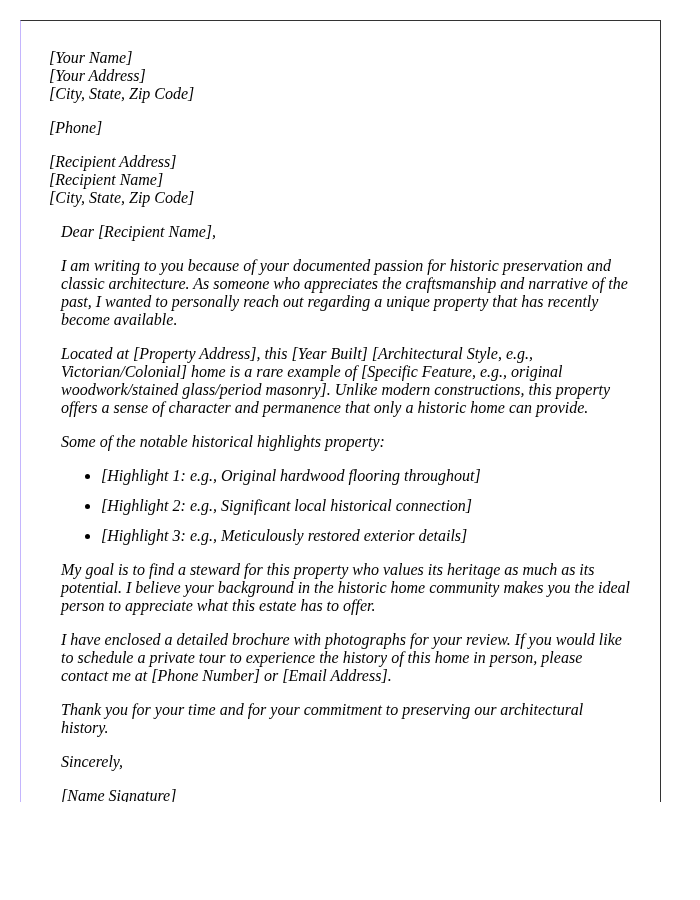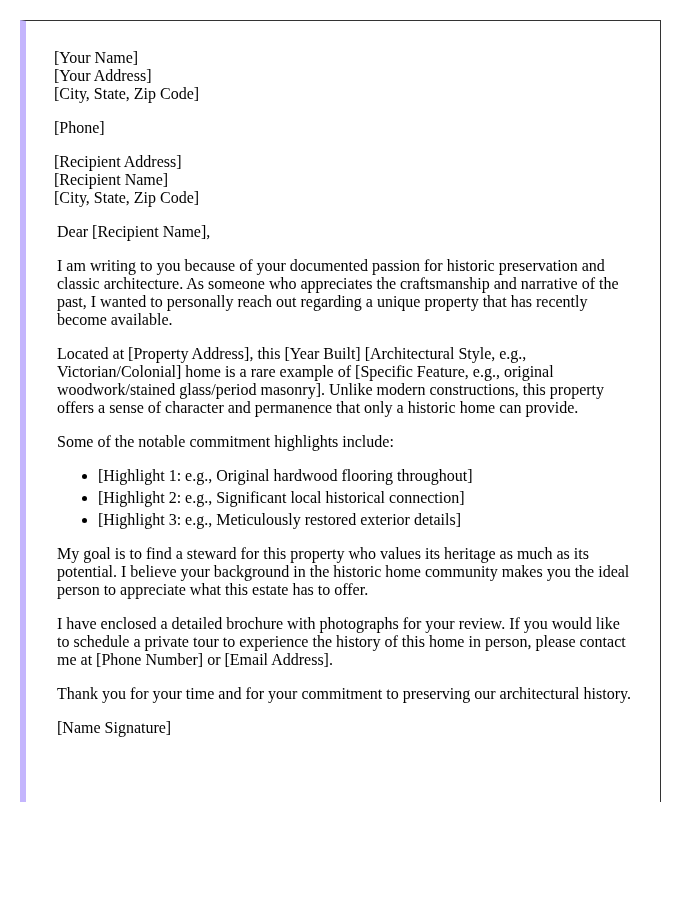--- a/index.html
+++ b/index.html
@@ -16,35 +16,36 @@
       color: #000000;
     }
     .page {
       position: absolute;
       left: 20px;
       top: 20px;
       width: 641px;
       height: 782px;
       box-sizing: border-box;
       border-top: 1px solid #333333;
-      border-left: 6px solid #c4b5fd;
+      border-left: 1px solid #c4b5fd;
       border-right: 1px solid #333333;
       overflow: hidden;
       padding: 28px 28px 0 28px;
       font-size: 16px;
       line-height: 18px;
+      font-style: italic;
     }
     .block { margin: 0 0 16px 0; }
     .line { display: block; }
-    p { margin: 0 0 16px 3px; }
+    p { margin: 0 0 16px 12px; }
     ul {
       margin: 0 0 16px 0;
       padding-left: 40px;
     }
-    li { margin: 4px; }
+    li { margin: 12px; }
   </style>
 </head>
 <body>
 
 <div class="page">
 
   <div class="block">
     <span class="line">[Your Name]</span>
     <span class="line">[Your Address]</span>
     <span class="line">[City, State, Zip Code]</span>
@@ -59,30 +60,31 @@
     <span class="line">[Recipient Name]</span>
     <span class="line">[City, State, Zip Code]</span>
   </div>
 
   <p>Dear [Recipient Name],</p>
 
   <p>I am writing to you because of your documented passion for historic preservation and classic architecture. As someone who appreciates the craftsmanship and narrative of the past, I wanted to personally reach out regarding a unique property that has recently become available.</p>
 
   <p>Located at [Property Address], this [Year Built] [Architectural Style, e.g., Victorian/Colonial] home is a rare example of [Specific Feature, e.g., original woodwork/stained glass/period masonry]. Unlike modern constructions, this property offers a sense of character and permanence that only a historic home can provide.</p>
 
-  <p>Some of the notable commitment highlights include:</p>
+  <p>Some of the notable historical highlights property:</p>
 
   <ul>
     <li>[Highlight 1: e.g., Original hardwood flooring throughout]</li>
     <li>[Highlight 2: e.g., Significant local historical connection]</li>
     <li>[Highlight 3: e.g., Meticulously restored exterior details]</li>
   </ul>
 
   <p>My goal is to find a steward for this property who values its heritage as much as its potential. I believe your background in the historic home community makes you the ideal person to appreciate what this estate has to offer.</p>
 
   <p>I have enclosed a detailed brochure with photographs for your review. If you would like to schedule a private tour to experience the history of this home in person, please contact me at [Phone Number] or [Email Address].</p>
 
   <p>Thank you for your time and for your commitment to preserving our architectural history.</p>
 
+  <p>Sincerely,</p>
 
   <p>[Name Signature]</p>
 
 </div>
 
 </body></html>

